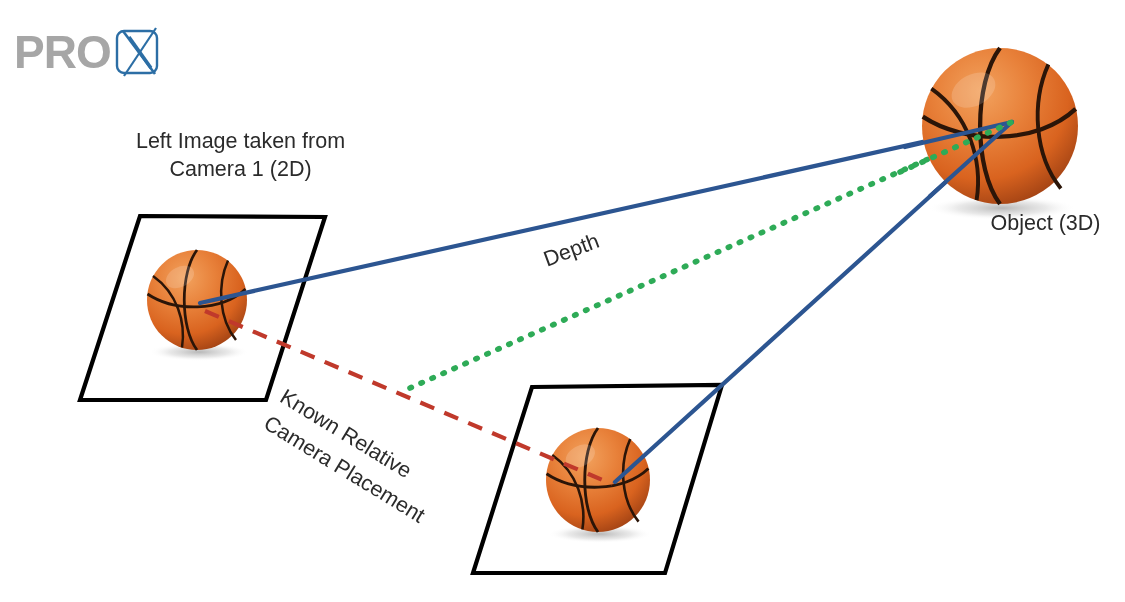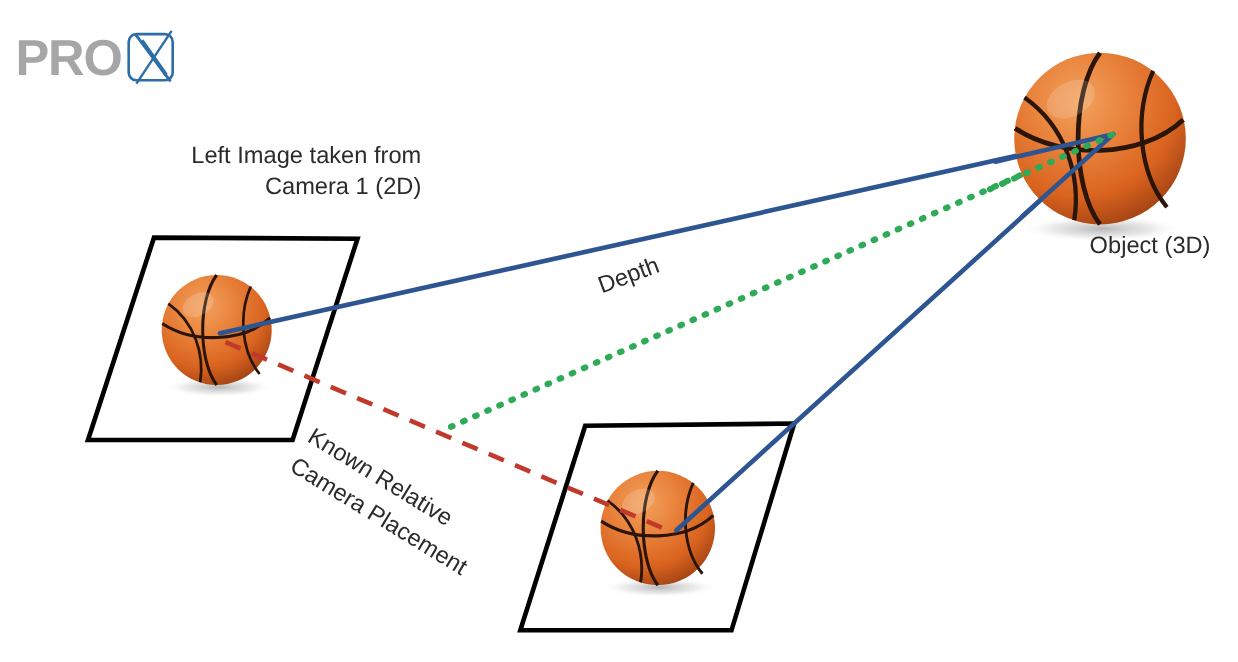--- a/index.html
+++ b/index.html
@@ -55,21 +55,20 @@
     color: #2b2b2b;
     white-space: pre;
     text-align: center;
     line-height: 1.30;
   }
   #label-left-image {
     left: 98px;
     top: 128px;
     width: 285px;
     font-size: 21.5px;
-    text-align: right;
   }
   #label-right-image {
     left: 690px;
     top: 505px;
     width: 300px;
     font-size: 21.5px;
   }
   #label-object {
     left: 958px;
     top: 210px;

